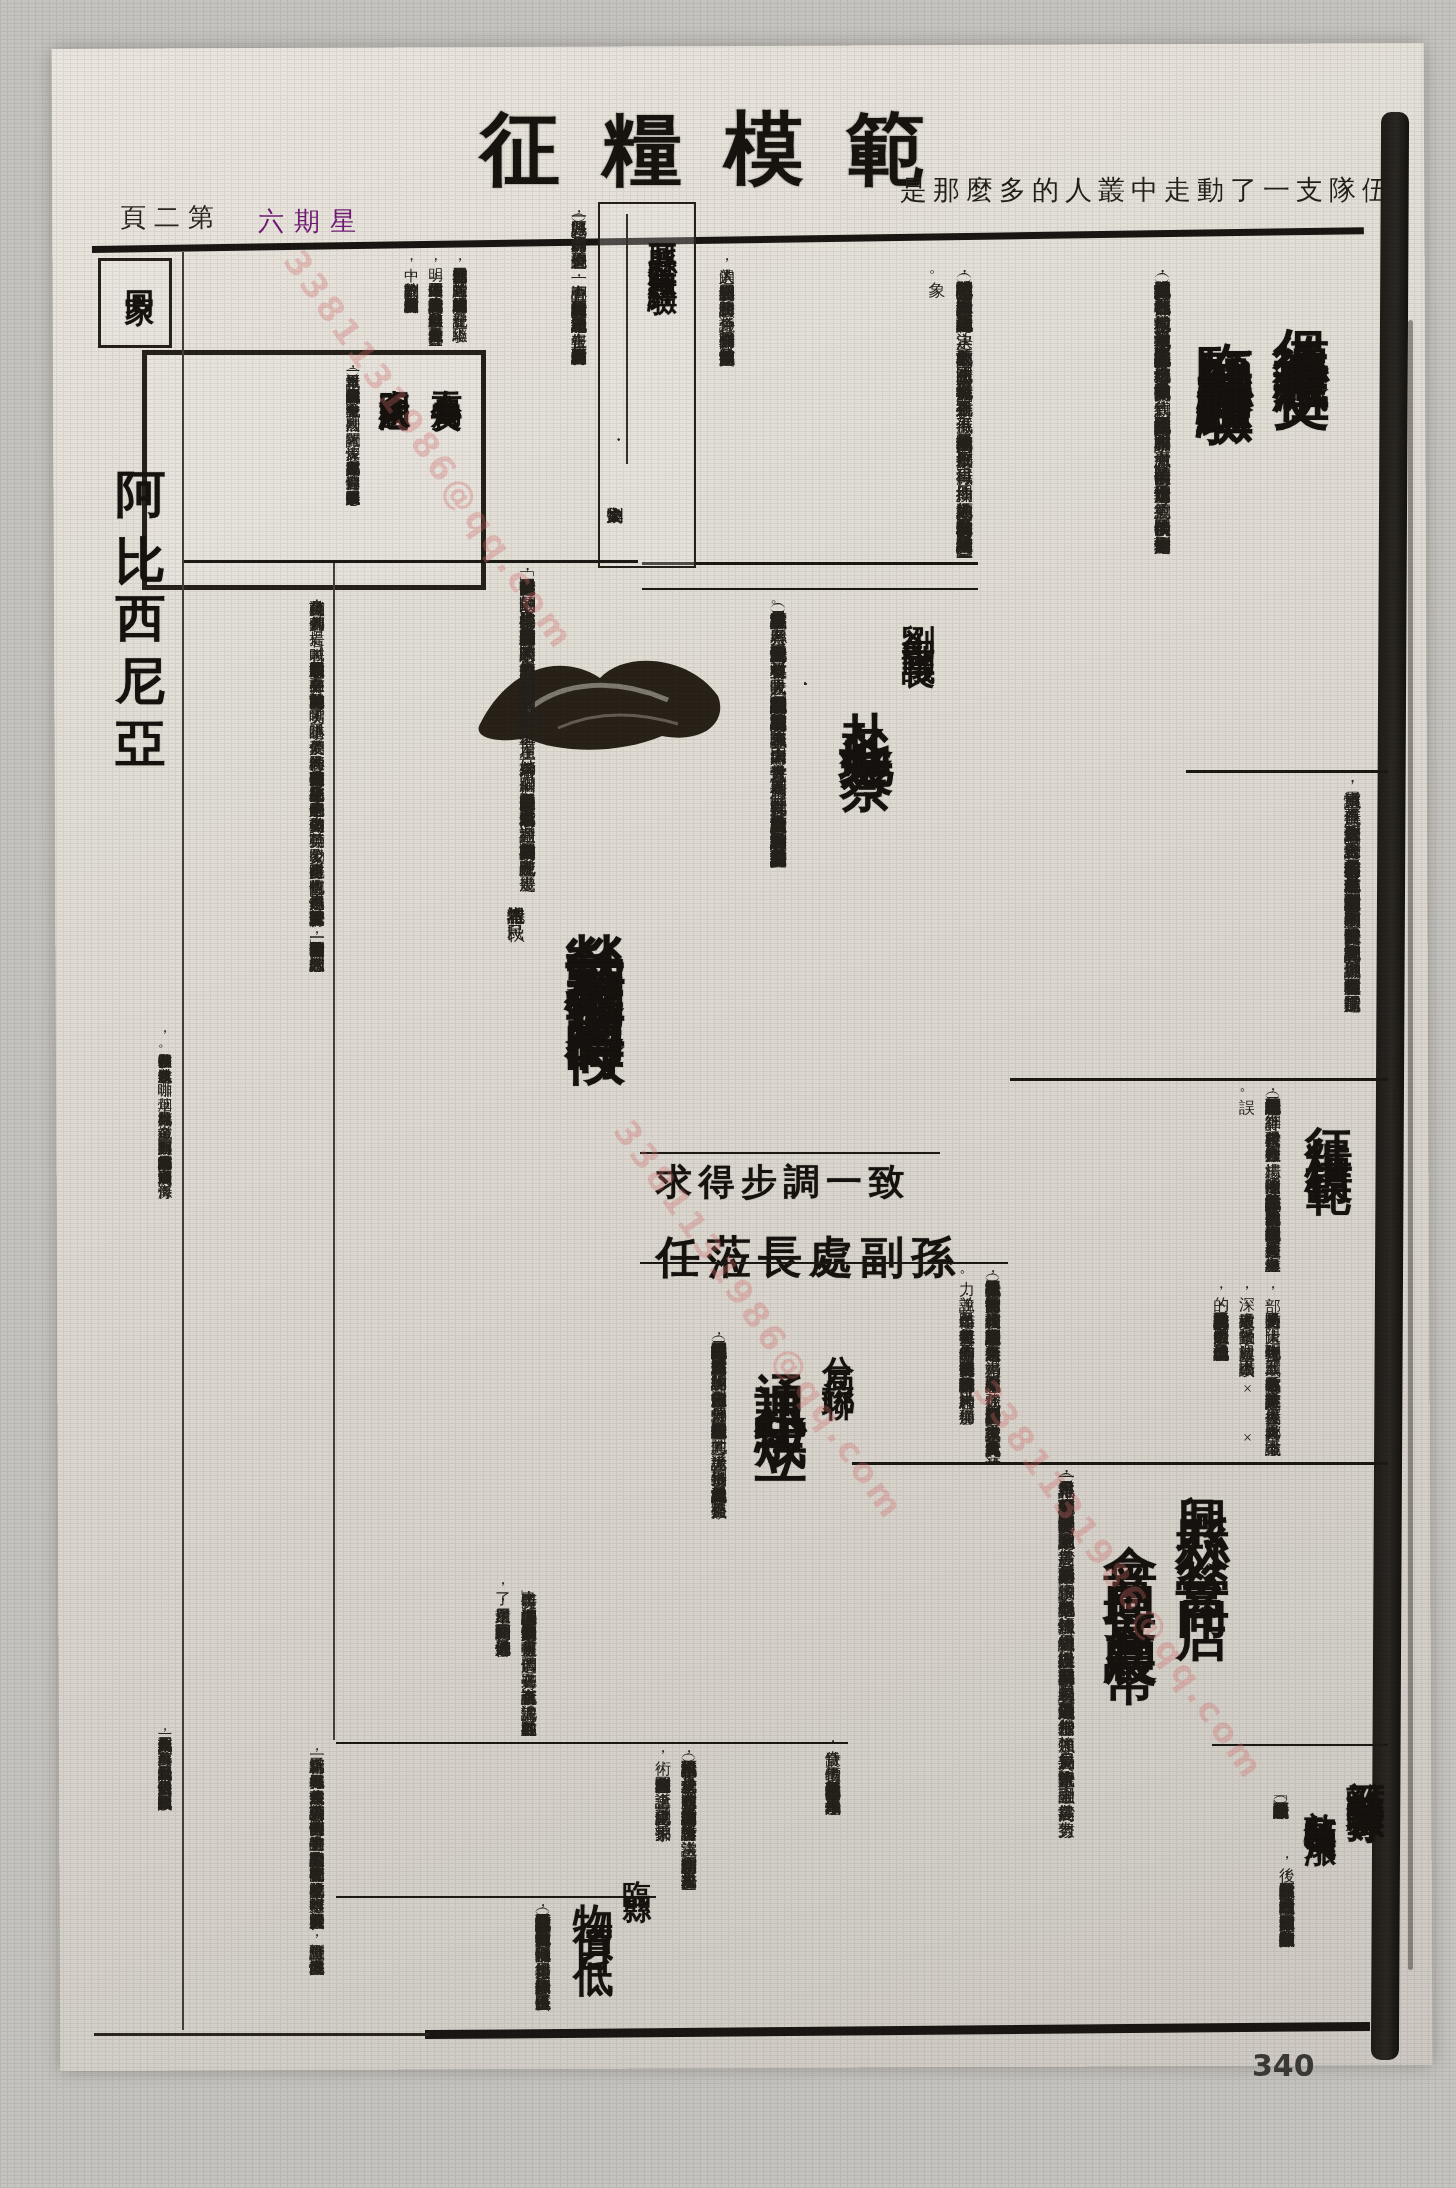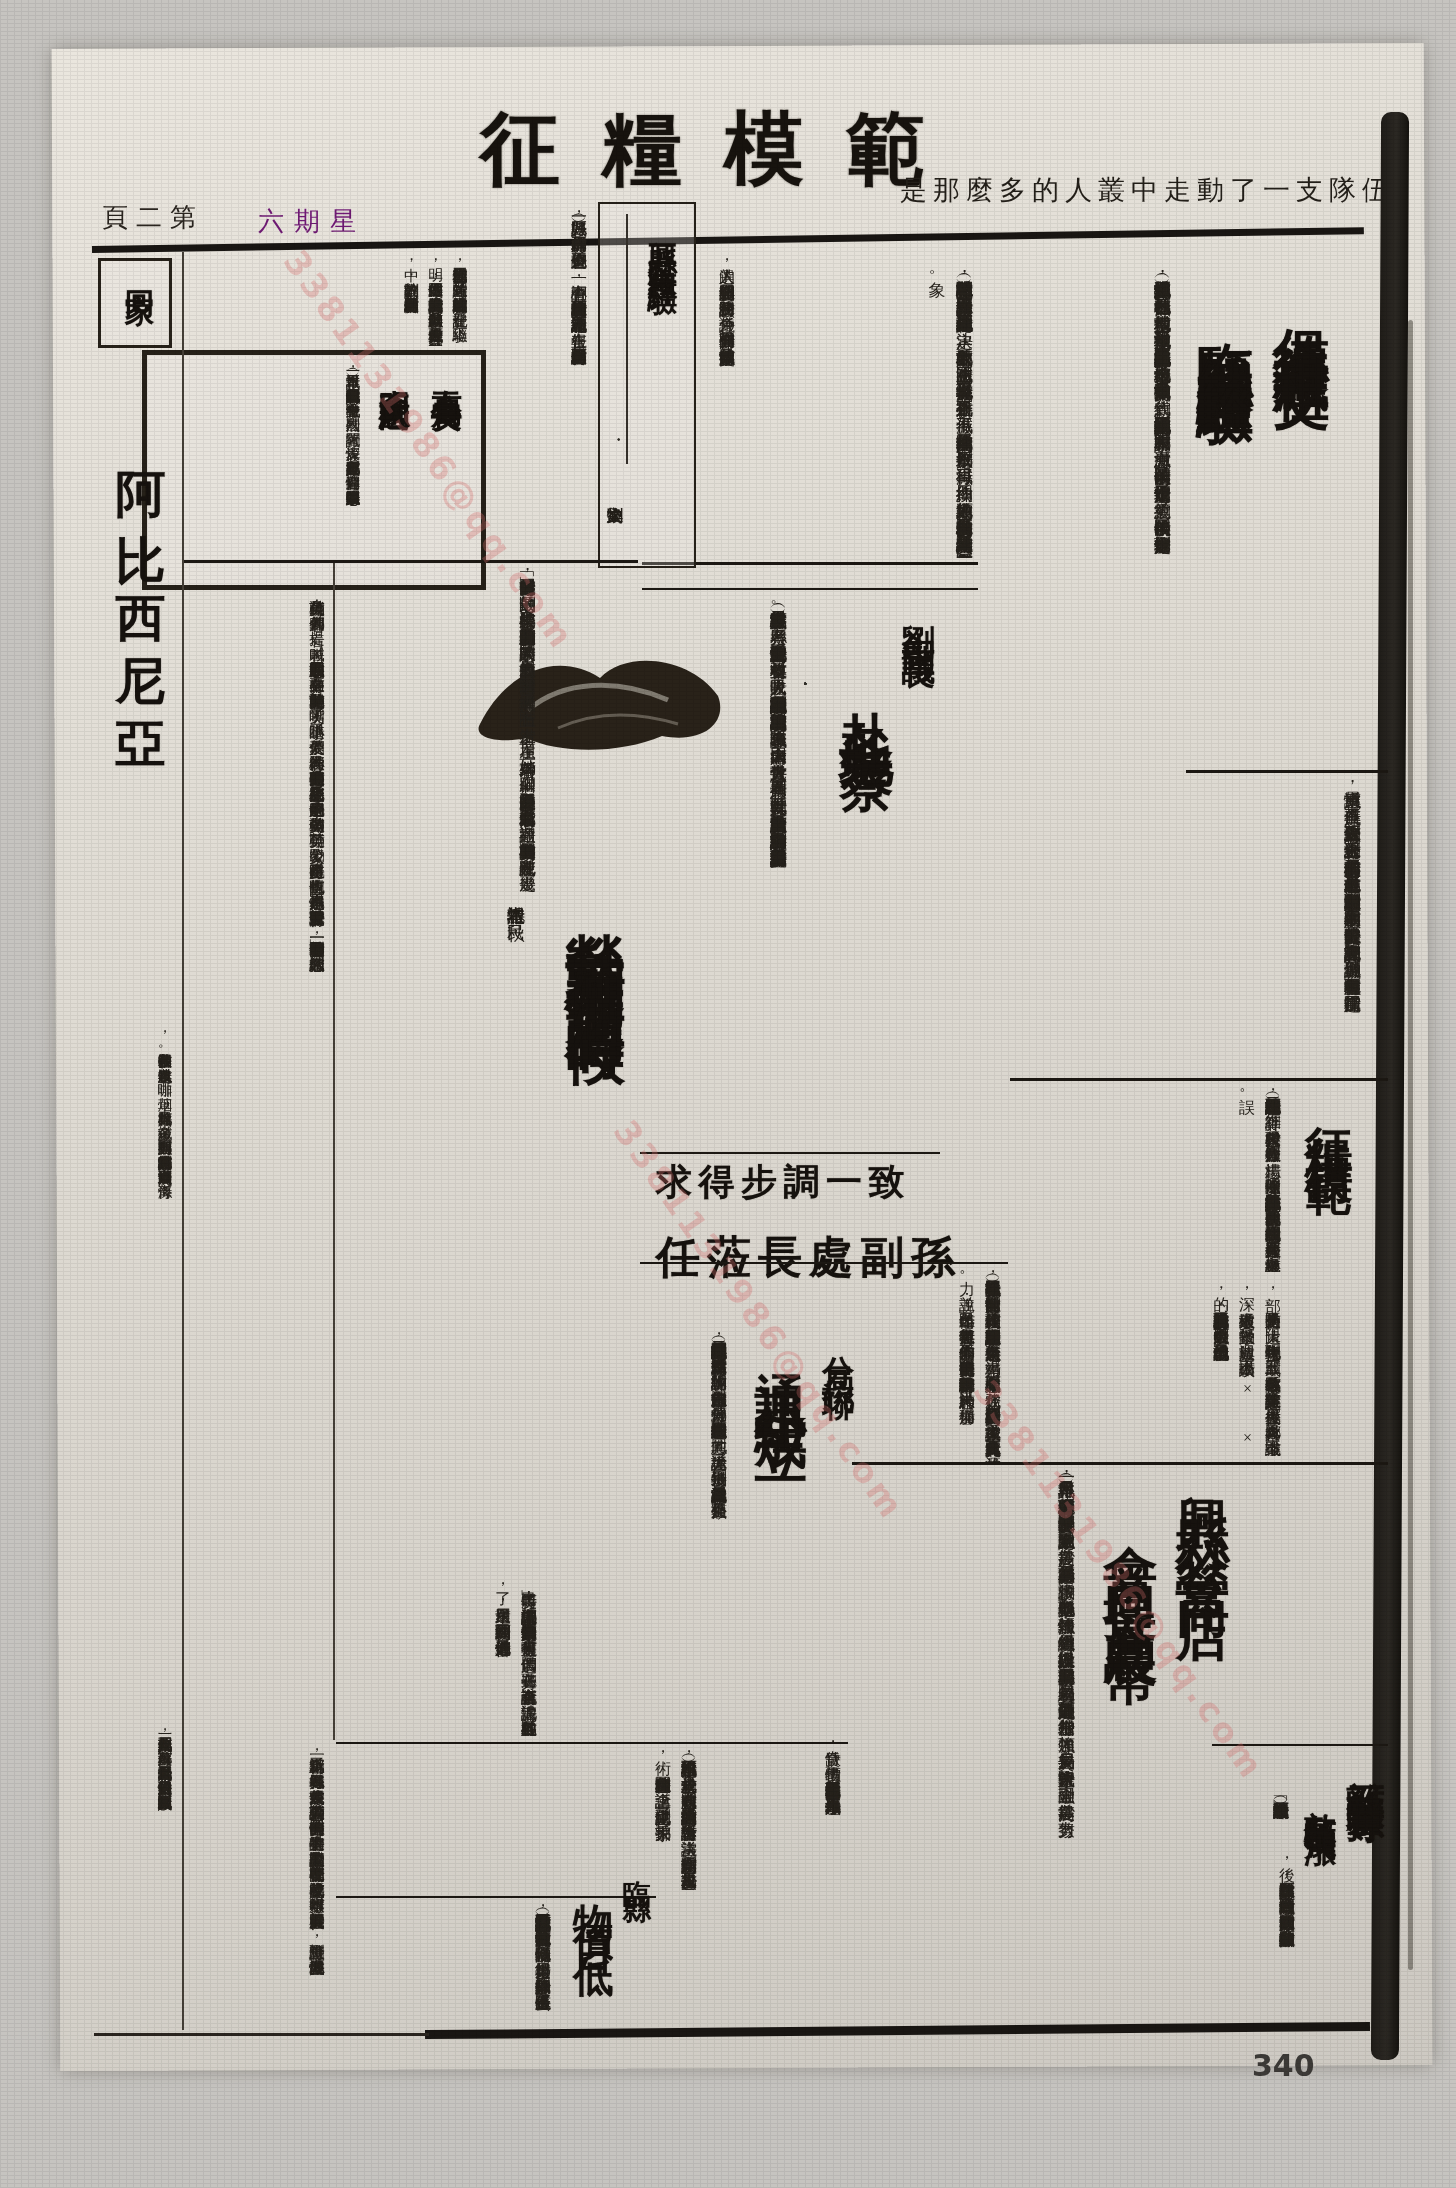--- a/index.html
+++ b/index.html
@@ -35,21 +35,21 @@
   .pagenum{font-family:"DejaVu Sans",sans-serif;font-weight:bold;font-size:30px;color:#3c3a37;}
 </style>
 </head>
 <body>
 
 <div class="paper"></div>
 
 <div class="abs rtl-h" style="left:480px;top:96px;width:470px;font-size:80px;font-weight:900;letter-spacing:42px;color:#17130e;text-shadow:0 0 2px rgba(25,18,10,.6);">征糧模範</div>
 <div class="abs rtl-h" style="left:900px;top:172px;width:470px;font-size:27px;letter-spacing:6px;color:#231f19;">是那麼多的人叢中走動了一支隊伍</div>
 <div class="abs rtl-h" style="left:258px;top:204px;font-size:26px;letter-spacing:10px;color:#701a75;">六期星</div>
-<div class="abs rtl-h" style="left:102px;top:200px;font-size:26px;letter-spacing:8px;color:#2a251f;">頁二第</div>
+<div class="abs rtl-h" style="left:120px;top:200px;font-size:26px;letter-spacing:8px;color:#2a251f;">頁二第</div>
 <div class="abs" style="left:92px;top:246px;width:1272px;height:7px;background:#191613;transform:rotate(-.85deg);transform-origin:left center;"></div>
 
 <div class="edgeband" style="left:1376px;top:112px;width:28px;height:1948px;transform:rotate(.3deg);"></div>
 <div class="abs" style="left:1408px;top:320px;width:5px;height:1650px;background:#4d4840;opacity:.55;border-radius:3px;"></div>
 <div class="abs" style="left:425px;top:2026px;width:945px;height:9px;background:#191613;transform:rotate(-.5deg);"></div>
 <div class="abs" style="left:94px;top:2033px;width:335px;height:3px;background:#2a251f;"></div>
 <div class="abs pagenum" style="left:1252px;top:2048px;">340</div>
 
 <div class="abs v hl" style="left:1256px;top:284px;height:525px;font-size:56px;letter-spacing:.12em;">保德進行減租交租</div>
 <div class="abs v hl" style="left:1180px;top:298px;height:525px;font-size:56px;letter-spacing:.12em;">臨縣總結實驗經驗</div>

